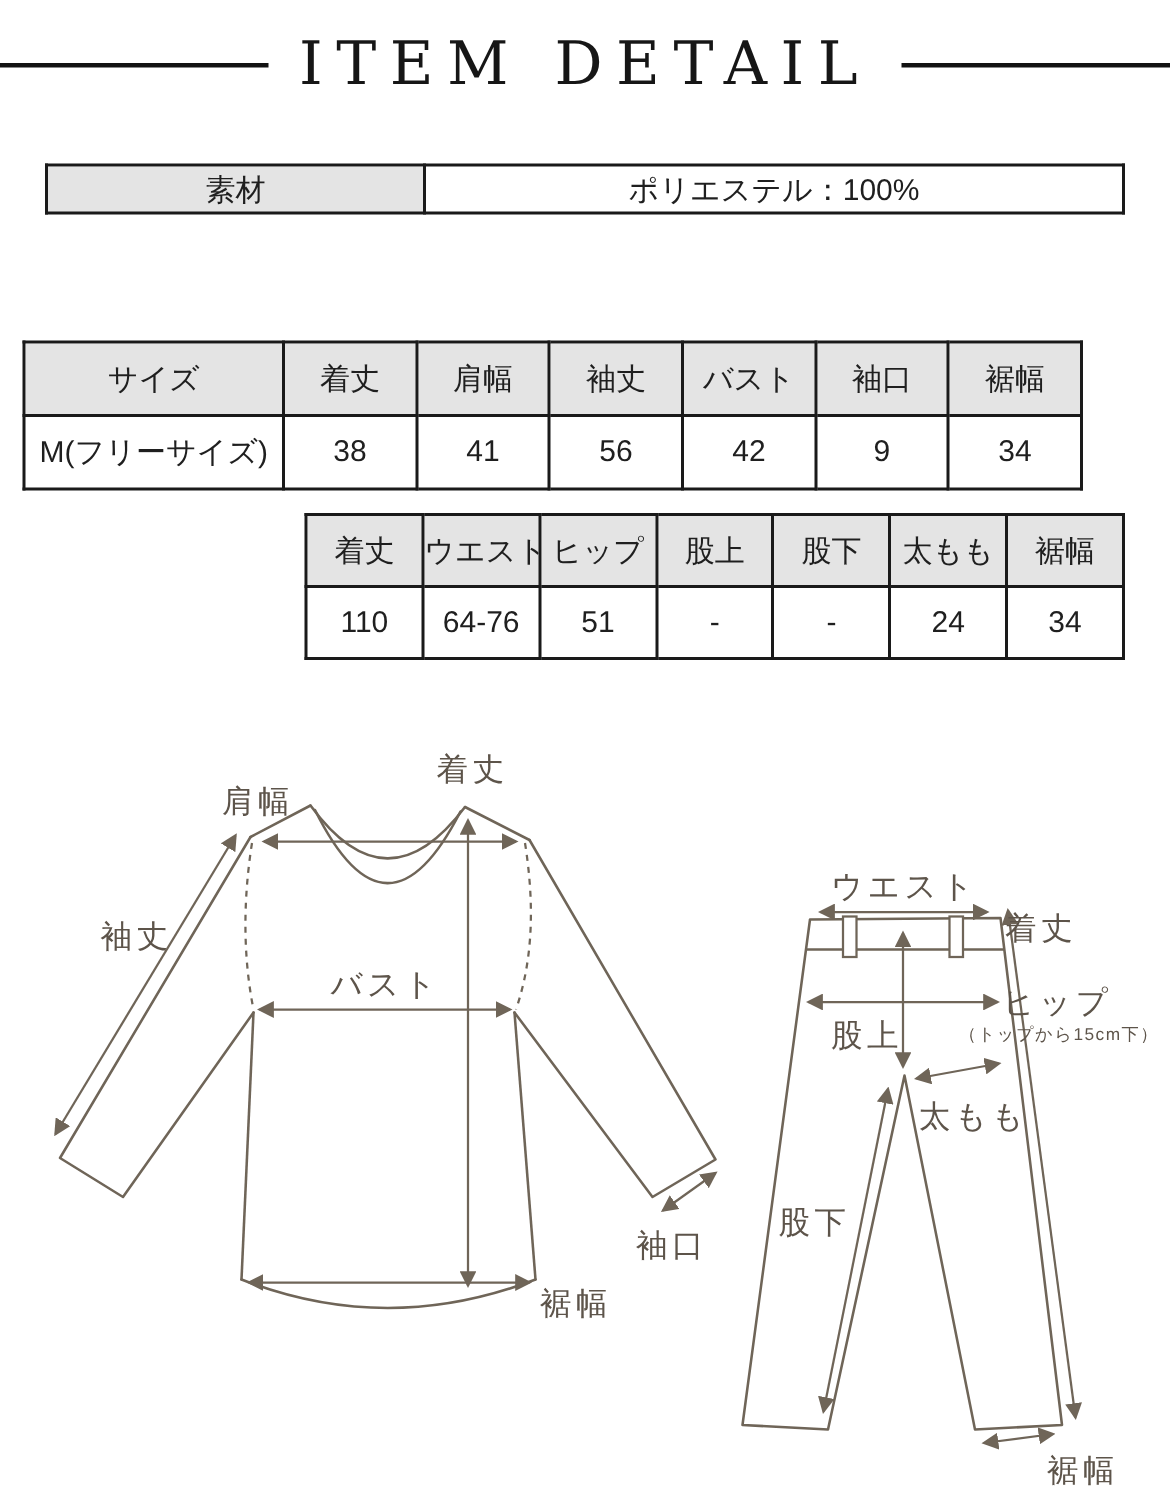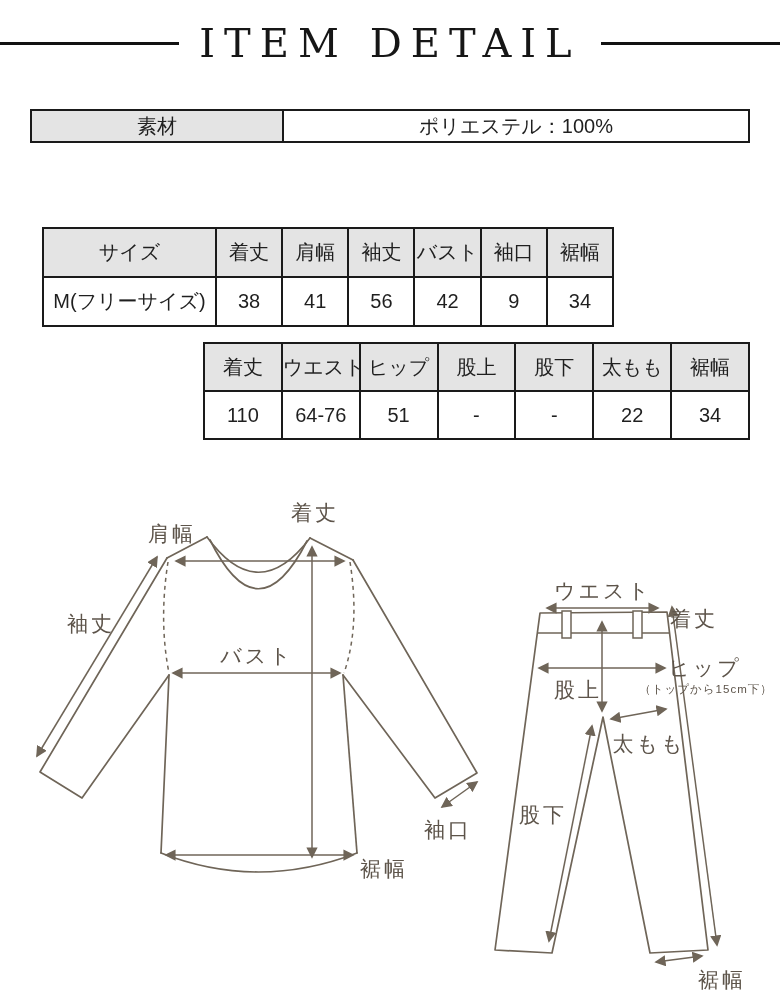--- a/index.html
+++ b/index.html
@@ -12,21 +12,21 @@
   .hdr .ttl{margin:0 20px;font-family:"DejaVu Serif","Liberation Serif",serif;
             font-size:40px;font-weight:500;letter-spacing:9px;color:#161616;white-space:nowrap;}
 
   
   table{border-collapse:collapse;table-layout:fixed;position:absolute;background:#fff;}
   td,th{border:2px solid #1a1a1a;text-align:center;vertical-align:middle;
         font-size:20px;font-weight:400;padding:0;color:#1f1f1f;overflow:hidden;white-space:nowrap;}
   th{background:#e4e4e4;}
   .t-info{left:30px;top:109px;width:720px;}
   .t-info tr{height:32px;}
-  .t-top{left:42px;top:227px;width:572px;}
+  .t-top{left:15px;top:227px;width:707px;}
   .t-top tr{height:49px;}
   .t-bottom{left:203px;top:342px;width:547px;}
   .t-bottom tr{height:48px;}
 
   .note{position:absolute;right:25px;top:455px;font-size:17px;color:#8c8c8c;letter-spacing:1px;}
 
   
   .diagram{position:absolute;left:0;top:480px;width:780px;height:520px;}
   .g-line{fill:none;stroke:#6f6558;stroke-width:1.7;stroke-linejoin:round;stroke-linecap:round;}
   .g-dash{fill:none;stroke:#6f6558;stroke-width:1.5;stroke-dasharray:4 4;}
@@ -110,21 +110,21 @@
       <th>股下</th>
       <th>太もも</th>
       <th>裾幅</th>
     </tr>
     <tr>
       <td>110</td>
       <td>64-76</td>
       <td>51</td>
       <td>-</td>
       <td>-</td>
-      <td>22</td>
+      <td>24</td>
       <td>34</td>
     </tr>
   </tbody>
     </table>
 
 
   <svg class="diagram" viewBox="0 480 780 520" width="780" height="520" xmlns="http://www.w3.org/2000/svg">
     <defs>
       <marker id="ah" viewBox="0 0 10 10" refX="8.5" refY="5" markerWidth="7.5" markerHeight="7.5" orient="auto-start-reverse">
         <path d="M0,0 L10,5 L0,10 z" fill="#6f6558"></path>

